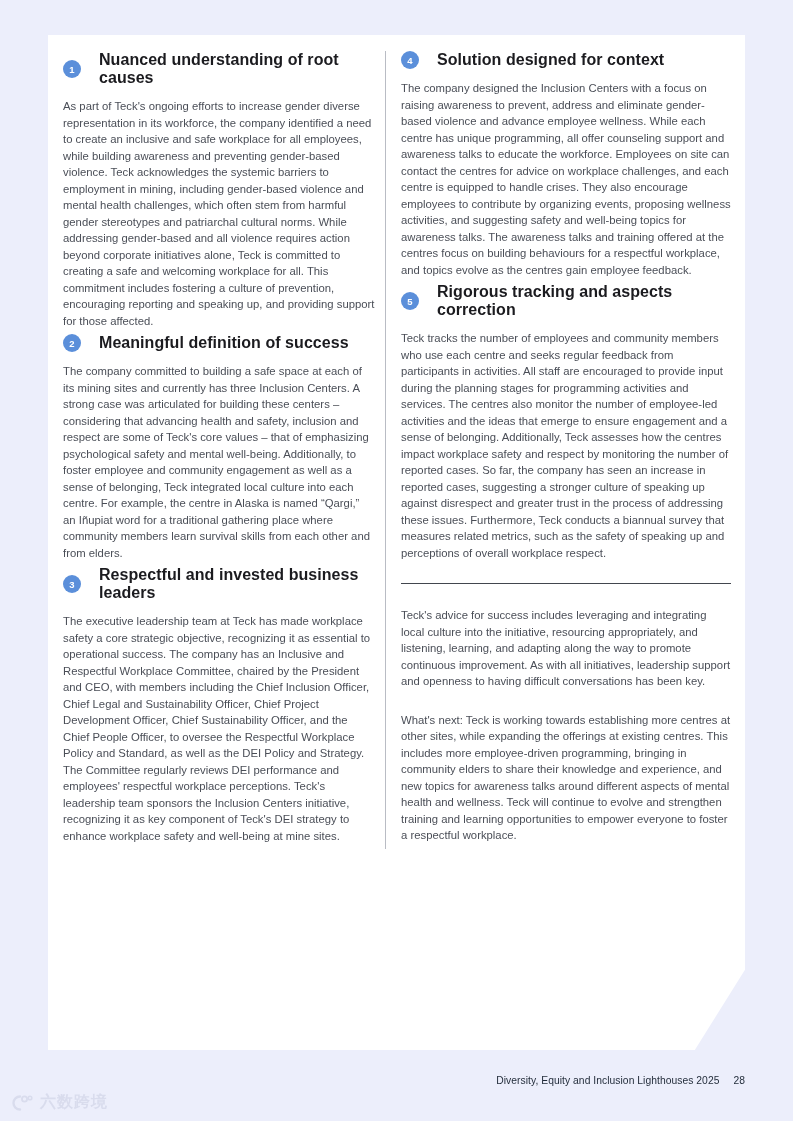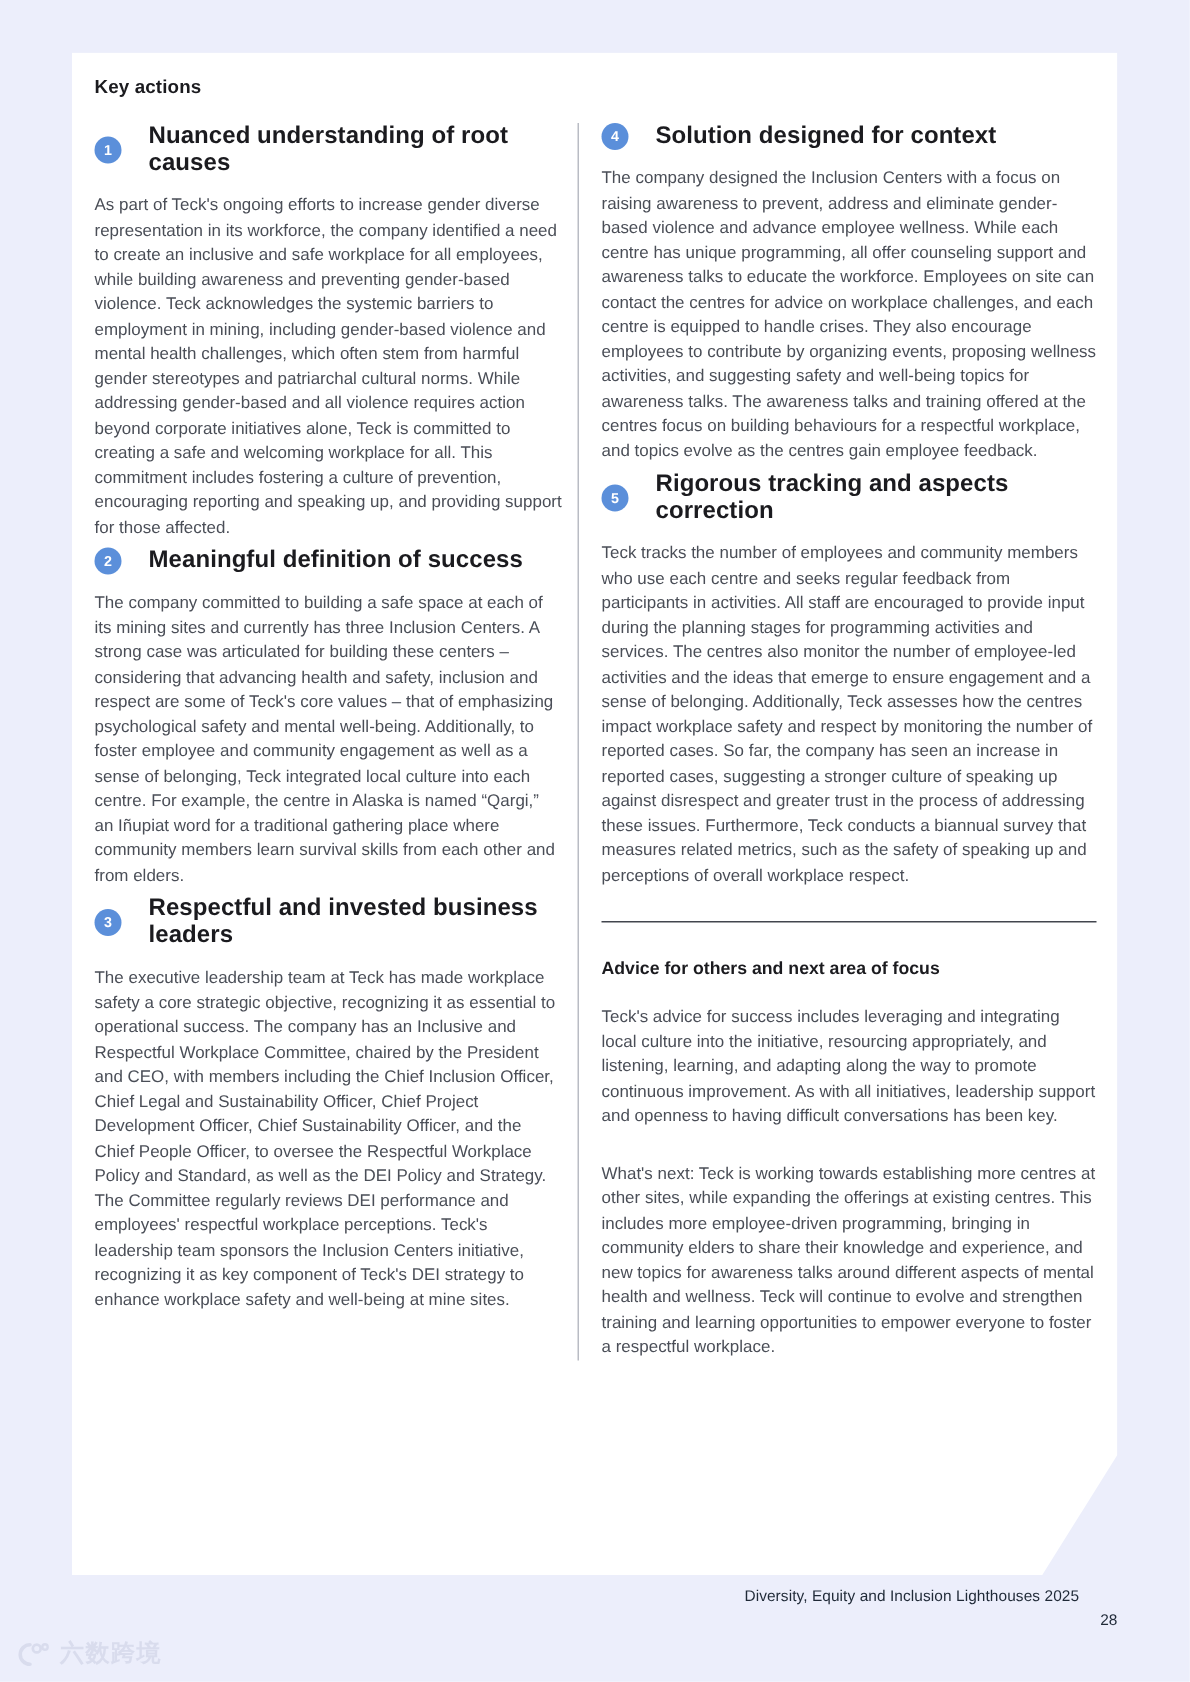--- a/index.html
+++ b/index.html
@@ -120,21 +120,21 @@
     color: #1b1b1f;
     margin: 0 0 18px 0;
   }
 
   
   .footer {
     position: absolute;
     right: 48px;
     bottom: 35px;
     display: flex;
-    align-items: flex-start;
+    align-items: flex-end;
     font-size: 10.3px;
     color: #1f2937;
     letter-spacing: 0.05px;
   }
   .footer-page-no {
     margin-left: 14px;
     font-size: 10.3px;
     color: #1f2937;
     margin-top: 16px;
   }
@@ -163,21 +163,20 @@
     font-weight: bold;
   }
 </style>
 </head>
 <body>
 
 <div class="page-sheet"></div>
 
 <div class="page-inner">
 
-  <div class="key-actions-title">Key actions</div>
 
   <div class="columns">
 
     <div class="col-left">
 
       <div class="block">
         <div class="block-head">
           <div class="badge">1</div>
           <div class="block-title">Nuanced understanding of root causes</div>
         </div>
@@ -217,21 +216,20 @@
       <div class="block">
         <div class="block-head">
           <div class="badge">5</div>
           <div class="block-title">Rigorous tracking and aspects correction</div>
         </div>
         <p class="body-text">Teck tracks the number of employees and community members who use each centre and seeks regular feedback from participants in activities. All staff are encouraged to provide input during the planning stages for programming activities and services. The centres also monitor the number of employee-led activities and the ideas that emerge to ensure engagement and a sense of belonging. Additionally, Teck assesses how the centres impact workplace safety and respect by monitoring the number of reported cases. So far, the company has seen an increase in reported cases, suggesting a stronger culture of speaking up against disrespect and greater trust in the process of addressing these issues. Furthermore, Teck conducts a biannual survey that measures related metrics, such as the safety of speaking up and perceptions of overall workplace respect.</p>
       </div>
 
       <hr class="hr-rule">
 
-      <div class="advice-title">Advice for others and next area of focus</div>
       <p class="body-text">Teck's advice for success includes leveraging and integrating local culture into the initiative, resourcing appropriately, and listening, learning, and adapting along the way to promote continuous improvement. As with all initiatives, leadership support and openness to having difficult conversations has been key.</p>
       <p class="body-text">What's next: Teck is working towards establishing more centres at other sites, while expanding the offerings at existing centres. This includes more employee-driven programming, bringing in community elders to share their knowledge and experience, and new topics for awareness talks around different aspects of mental health and wellness. Teck will continue to evolve and strengthen training and learning opportunities to empower everyone to foster a respectful workplace.</p>
 
     </div>
 
   </div>
 
 </div>
 
 <div class="footer">

